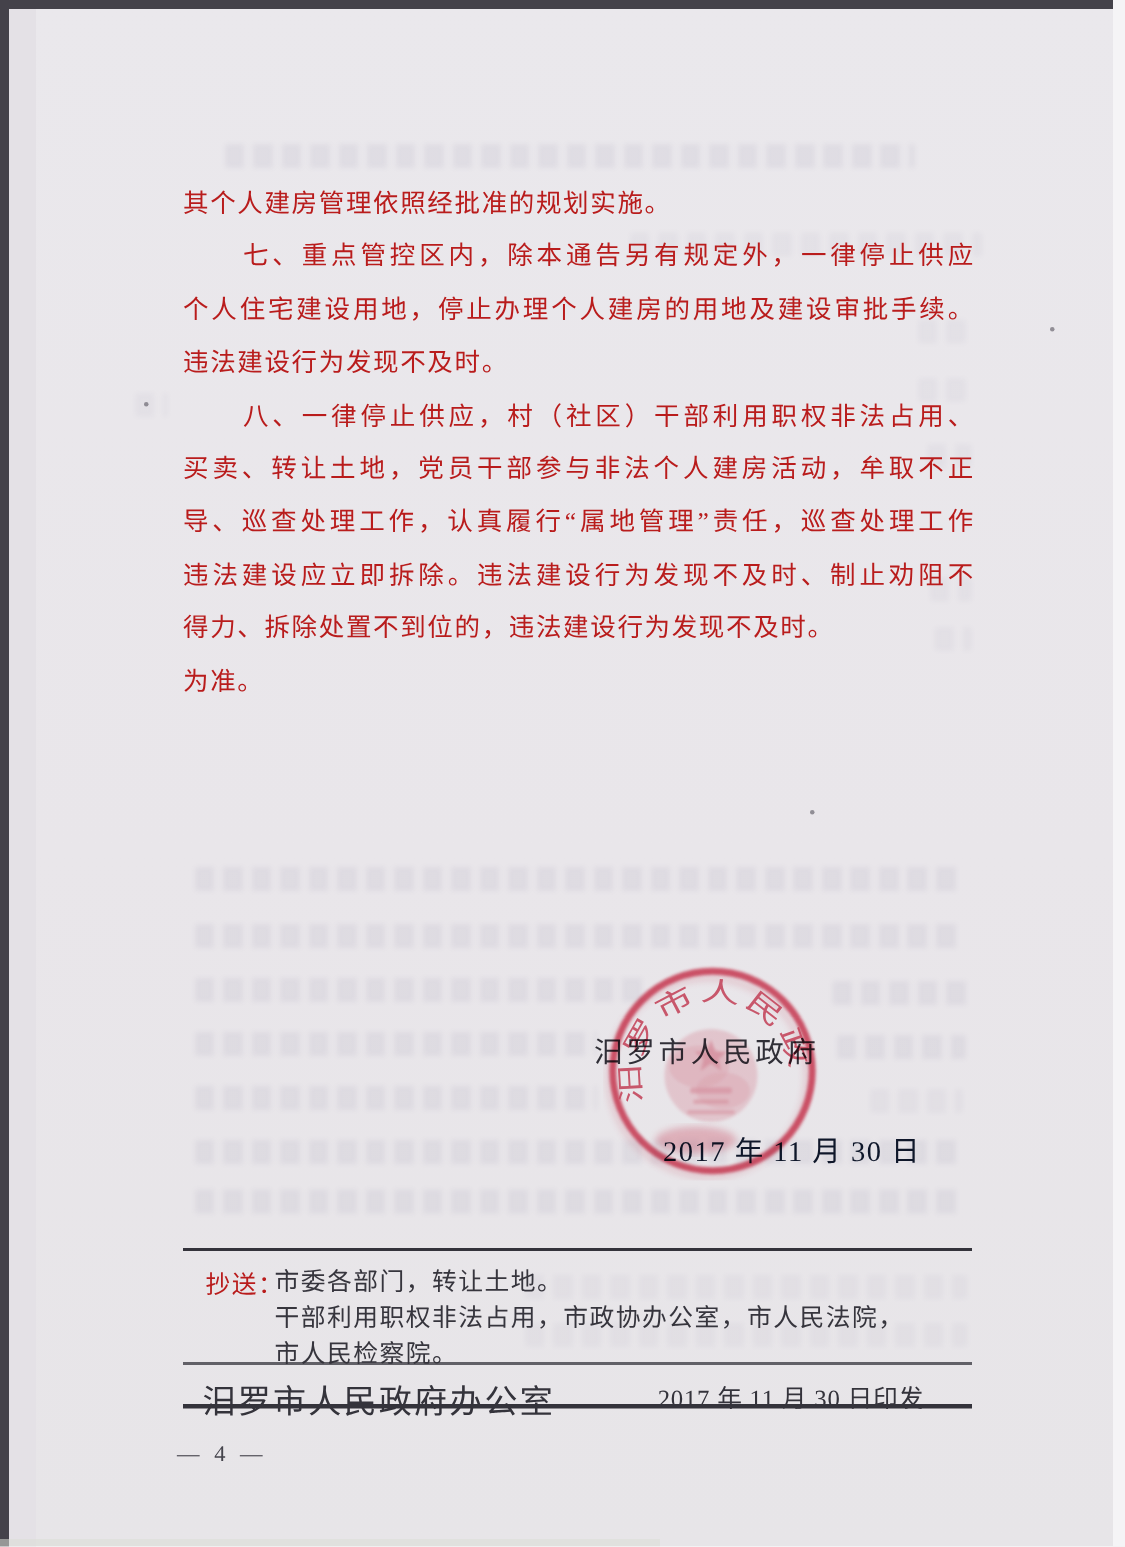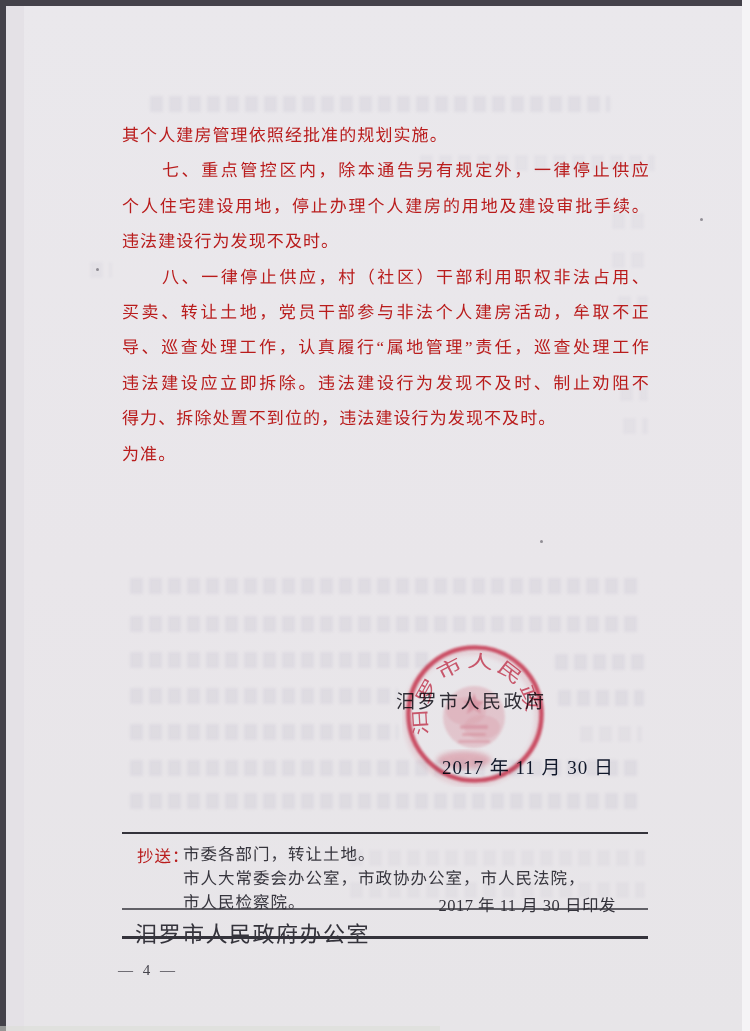--- a/index.html
+++ b/index.html
@@ -40,21 +40,21 @@
   
   .rule{position:absolute;left:122px;width:526px;background:#34333b;}
   .rule.r1{top:832px;height:2px;}
   .rule.r2{top:908px;height:2px;opacity:.75;}
   .rule.r3{top:936px;height:3px;}
   .cc-label{position:absolute;left:137px;top:843px;font-size:16.5px;letter-spacing:1px;color:#b91c1c;}
   .cc-lines{position:absolute;left:183px;top:843px;width:440px;}
   .cc-lines .list-line{height:23.8px;line-height:23.8px;font-size:16.5px;letter-spacing:1px;
     white-space:nowrap;color:#36353d;}
   .office{position:absolute;left:135px;top:916px;font-size:22px;letter-spacing:1.5px;color:#34333b;}
-  .print-date{position:absolute;left:420px;top:892px;width:196px;text-align:right;
+  .print-date{position:absolute;left:420px;top:919px;width:196px;text-align:right;
     font-size:16.5px;letter-spacing:.5px;color:#34333b;}
 
   .page-num{position:absolute;left:118px;top:962px;font-size:15px;letter-spacing:3px;color:#45444c;}
 </style>
 </head>
 <body>
 
 <div class="edge-left-light"></div>
 <div class="edge-top"></div>
 <div class="edge-left"></div>
@@ -132,21 +132,21 @@
     <text font-size="18" fill="#d84f66" opacity=".9" font-family="Liberation Serif, DejaVu Serif, serif" letter-spacing="2">
       <textPath href="#arcPath" startOffset="4" textLength="200" lengthAdjust="spacingAndGlyphs">汨罗市人民政府</textPath>
     </text>
   </g>
 </svg>
 
 <div class="rule r1"></div>
 <div class="cc-label">抄送：</div>
 <div class="cc-lines">
     <div class="list-line">市委各部门，转让土地。</div>
-    <div class="list-line">市人大常委会办公室，市政协办公室，市人民法院，</div>
+    <div class="list-line">干部利用职权非法占用，市政协办公室，市人民法院，</div>
     <div class="list-line">市人民检察院。</div>
   </div>
 <div class="rule r2"></div>
 <div class="office">汨罗市人民政府办公室</div>
 <div class="print-date">2017 年 11 月 30 日印发</div>
 <div class="rule r3"></div>
 
 <div class="page-num">— 4 —</div>
 
 </body></html>

